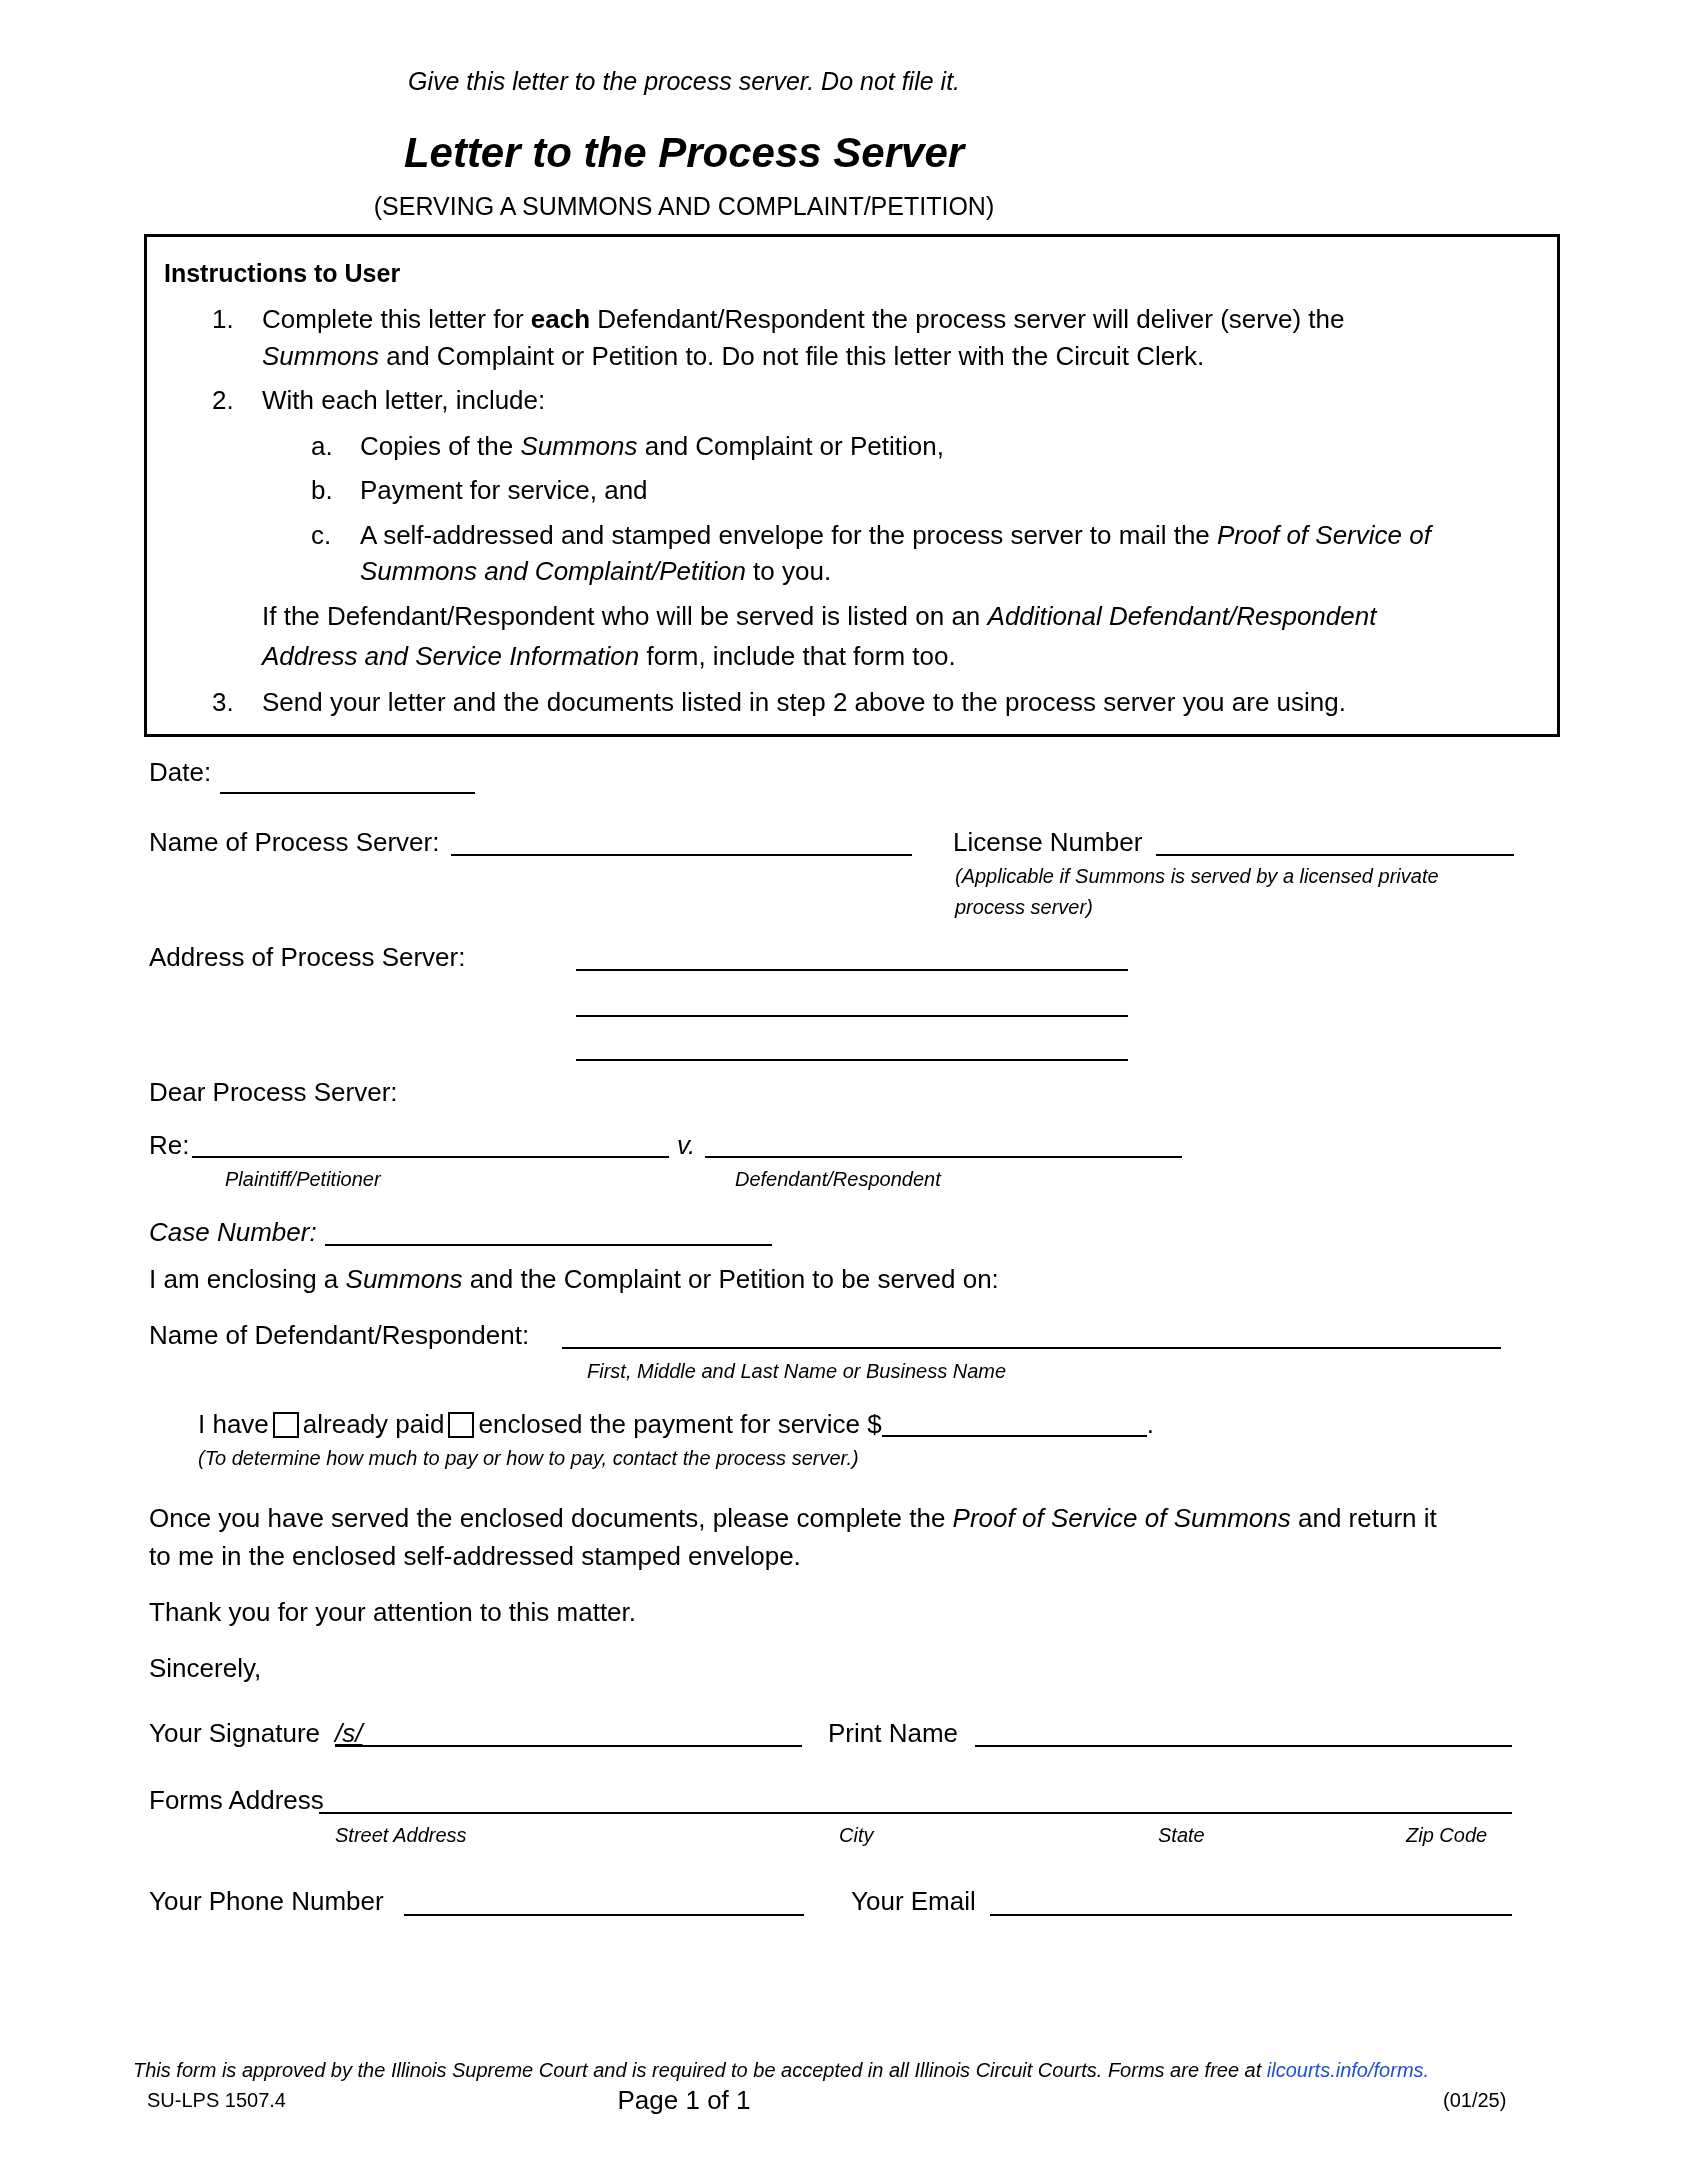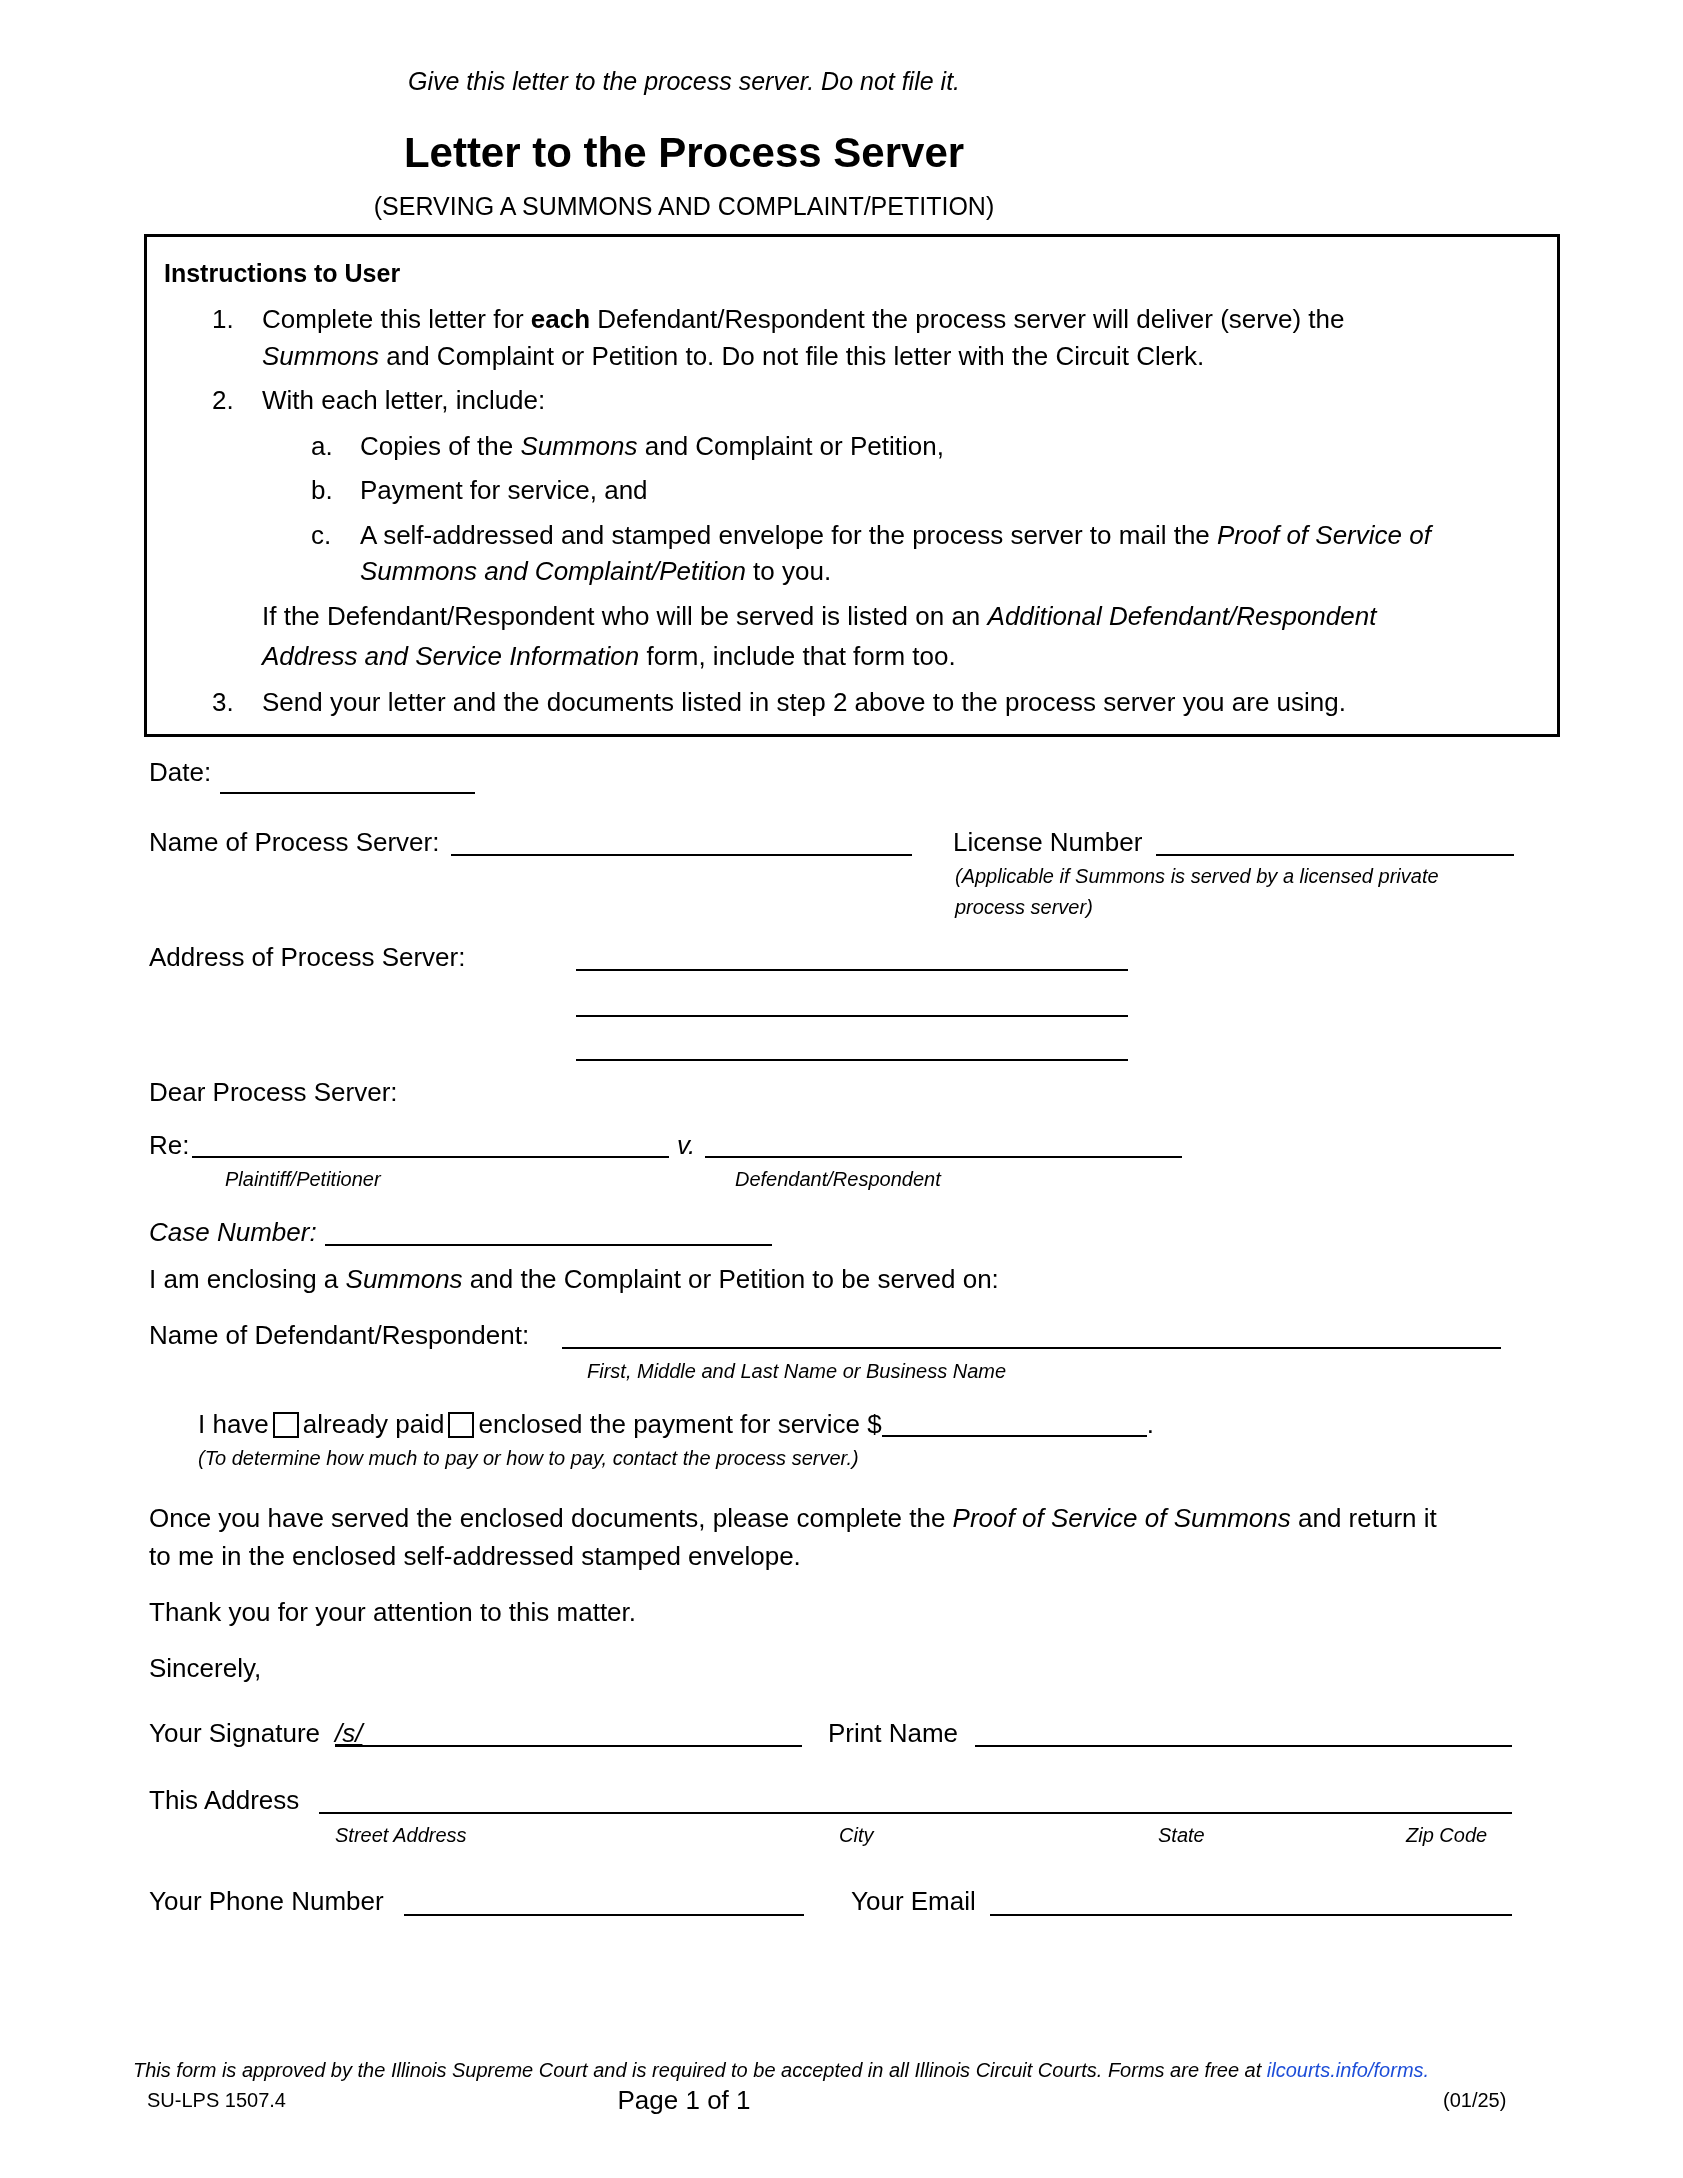--- a/index.html
+++ b/index.html
@@ -16,21 +16,21 @@
          border:3px solid #000; }
   .chk { display:inline-block; width:26px; height:26px; border:2px solid #000;
          vertical-align:-5px; margin:0 4px; box-sizing:border-box; background:#fff; }
   .link { color:#1d4ed8; }
   .sig { text-decoration:underline; font-style:italic; }
 </style>
 </head>
 <body>
 
 <div class="abs center t it" style="top:65px; font-size:25px;">Give this letter to the process server. Do not file it.</div>
-<div class="abs center b" style="top:127px; font-size:42px; line-height:51px;">Letter to the Process Server</div>
+<div class="abs center b" style="top:127px; font-size:42px; line-height:51px;font-style:italic;">Letter to the Process Server</div>
 <div class="abs center t" style="top:190px; font-size:25px;">(SERVING A SUMMONS AND COMPLAINT/PETITION)</div>
 
 <div class="box"></div>
 <div class="abs t b" style="left:164px; top:257px; font-size:25px;">Instructions to User</div>
 
 <div class="abs t" style="left:212px; top:303px;">1.</div>
 <div class="abs t" style="left:262px; top:303px;"><span>Complete this letter for </span><span class="b">each</span><span> Defendant/Respondent the process server will deliver (serve) the</span></div>
 <div class="abs t" style="left:262px; top:340px;"><span class="it">Summons</span><span> and Complaint or Petition to. Do not file this letter with the Circuit Clerk.</span></div>
 
 <div class="abs t" style="left:212px; top:384px;">2.</div>
@@ -97,21 +97,21 @@
 <div class="abs t" style="left:149px; top:1596px;">Thank you for your attention to this matter.</div>
 <div class="abs t" style="left:149px; top:1652px;">Sincerely,</div>
 
 <div class="abs t" style="left:149px; top:1717px;">Your Signature</div>
 <div class="abs t sig" style="left:335px; top:1717px;">/s/</div>
 <div class="line" style="left:335px; top:1745px; width:467px;"></div>
 
 <div class="abs t" style="left:828px; top:1717px;">Print Name</div>
 <div class="line" style="left:975px; top:1745px; width:537px;"></div>
 
-<div class="abs t" style="left:149px; top:1784px;">This Address</div>
+<div class="abs t" style="left:149px; top:1784px;">Forms Address</div>
 <div class="line" style="left:319px; top:1812px; width:1193px;"></div>
 <div class="abs small-it" style="left:335px; top:1822px;">Street Address</div>
 <div class="abs small-it" style="left:839px; top:1822px;">City</div>
 <div class="abs small-it" style="left:1158px; top:1822px;">State</div>
 <div class="abs small-it" style="left:1406px; top:1822px;">Zip Code</div>
 
 <div class="abs t" style="left:149px; top:1885px;">Your Phone Number</div>
 <div class="line" style="left:404px; top:1914px; width:400px;"></div>
 <div class="abs t" style="left:851px; top:1885px;">Your Email</div>
 <div class="line" style="left:990px; top:1914px; width:522px;"></div>

